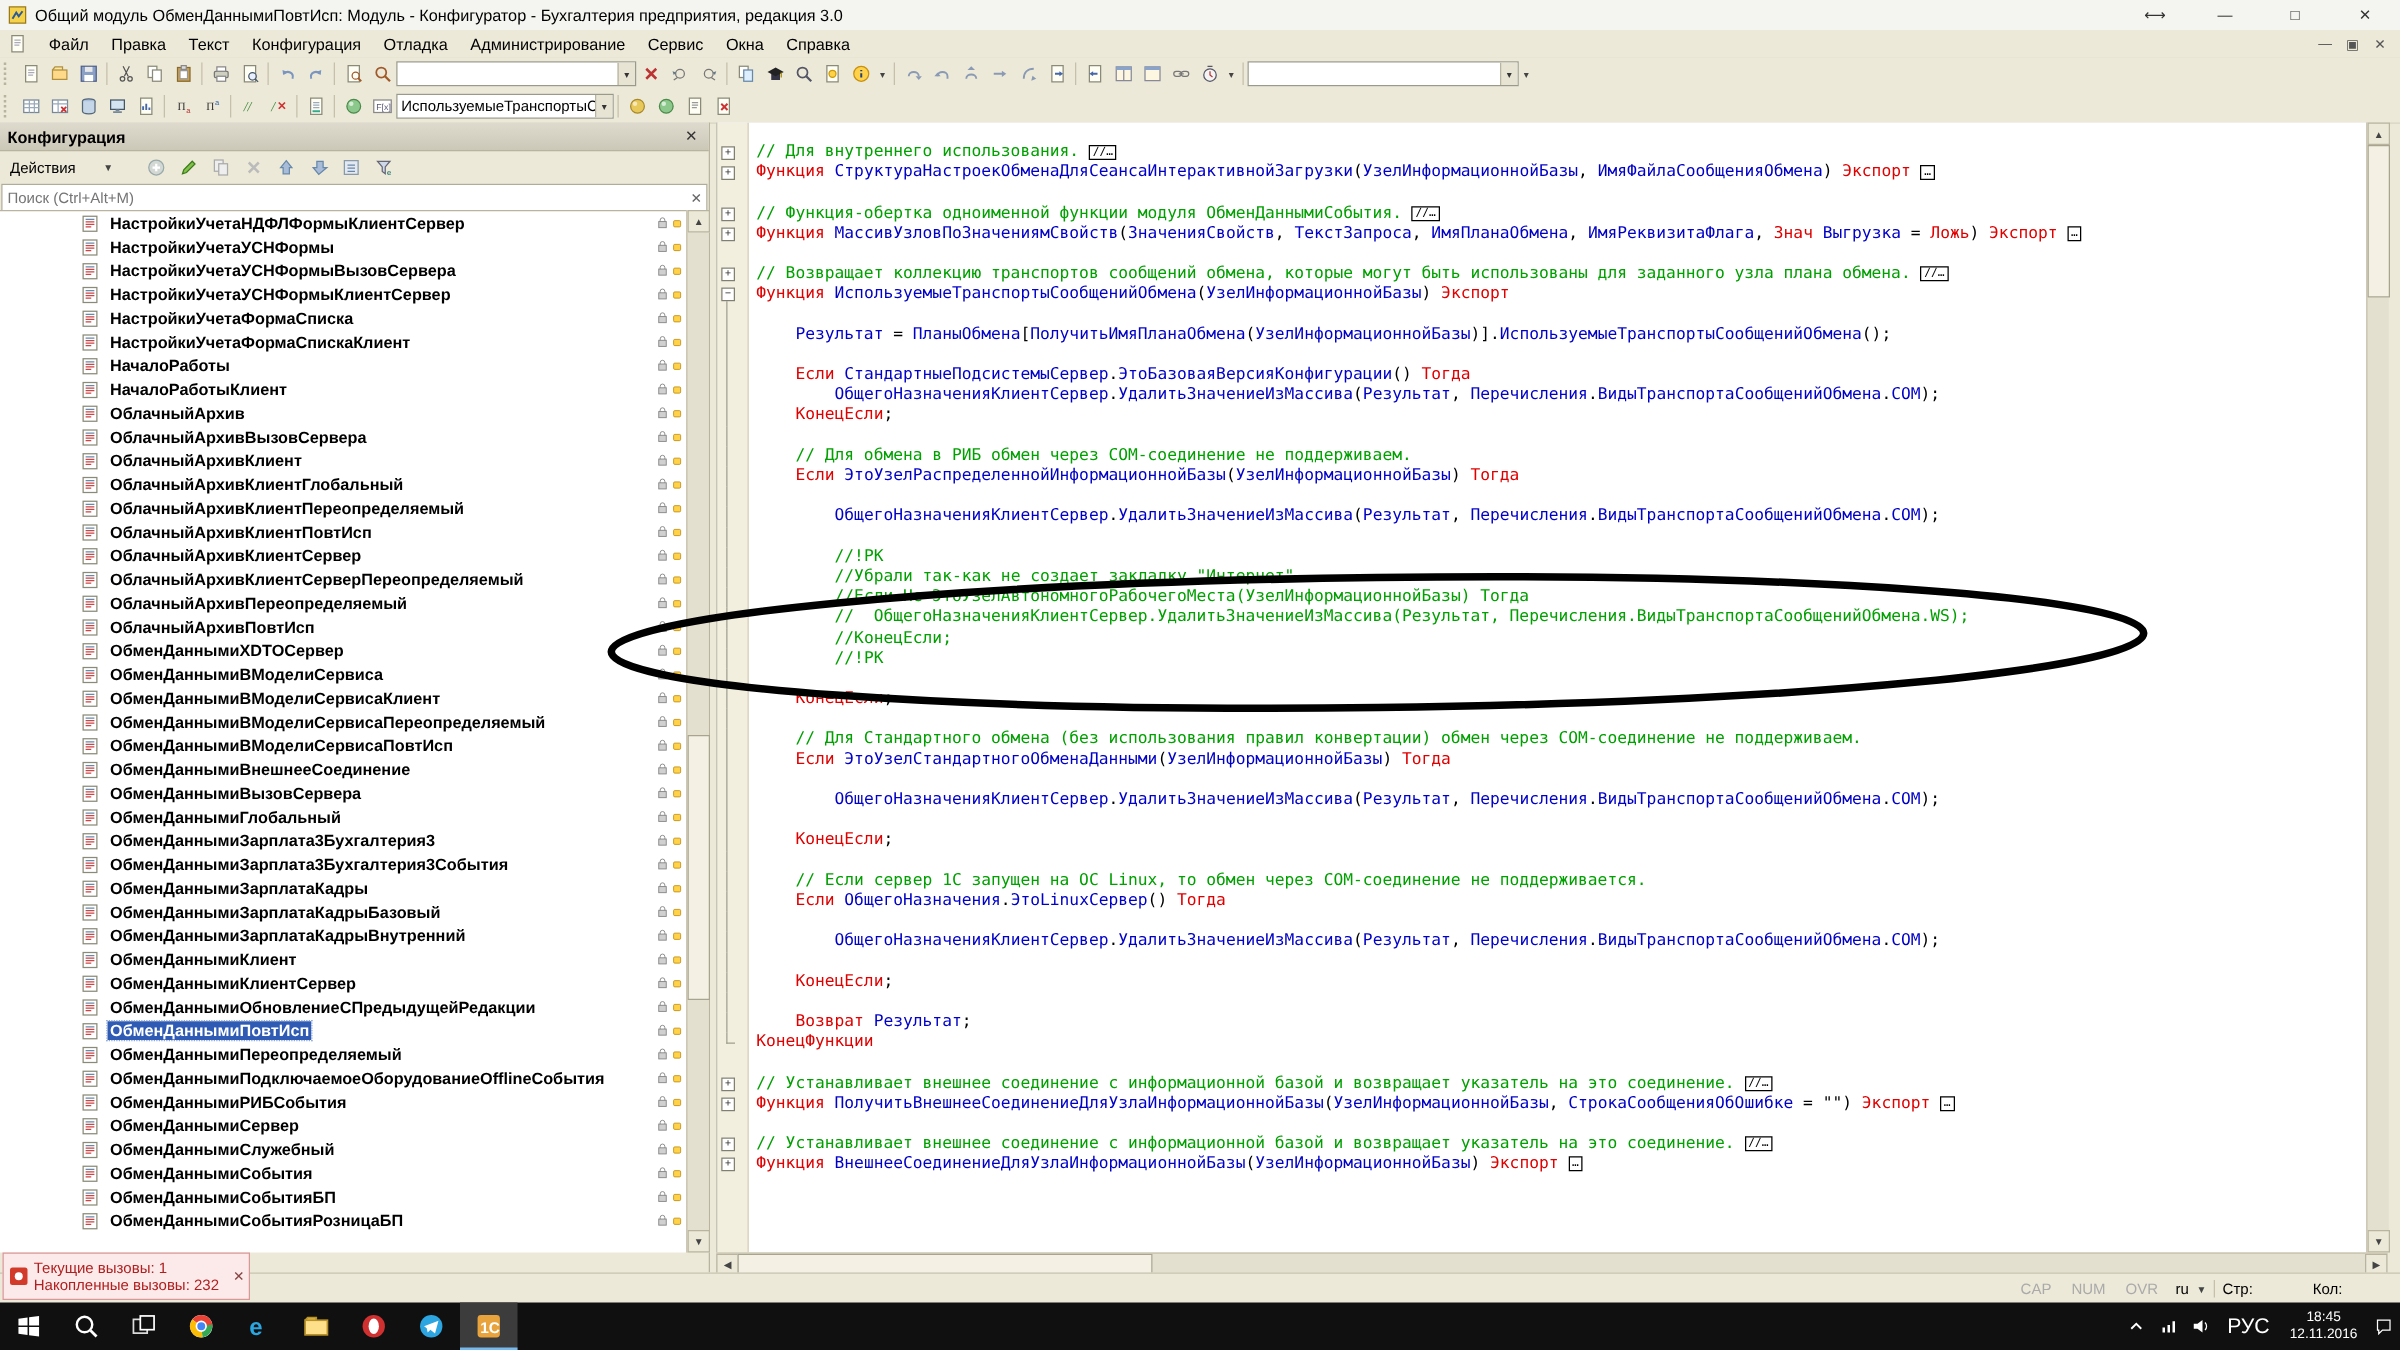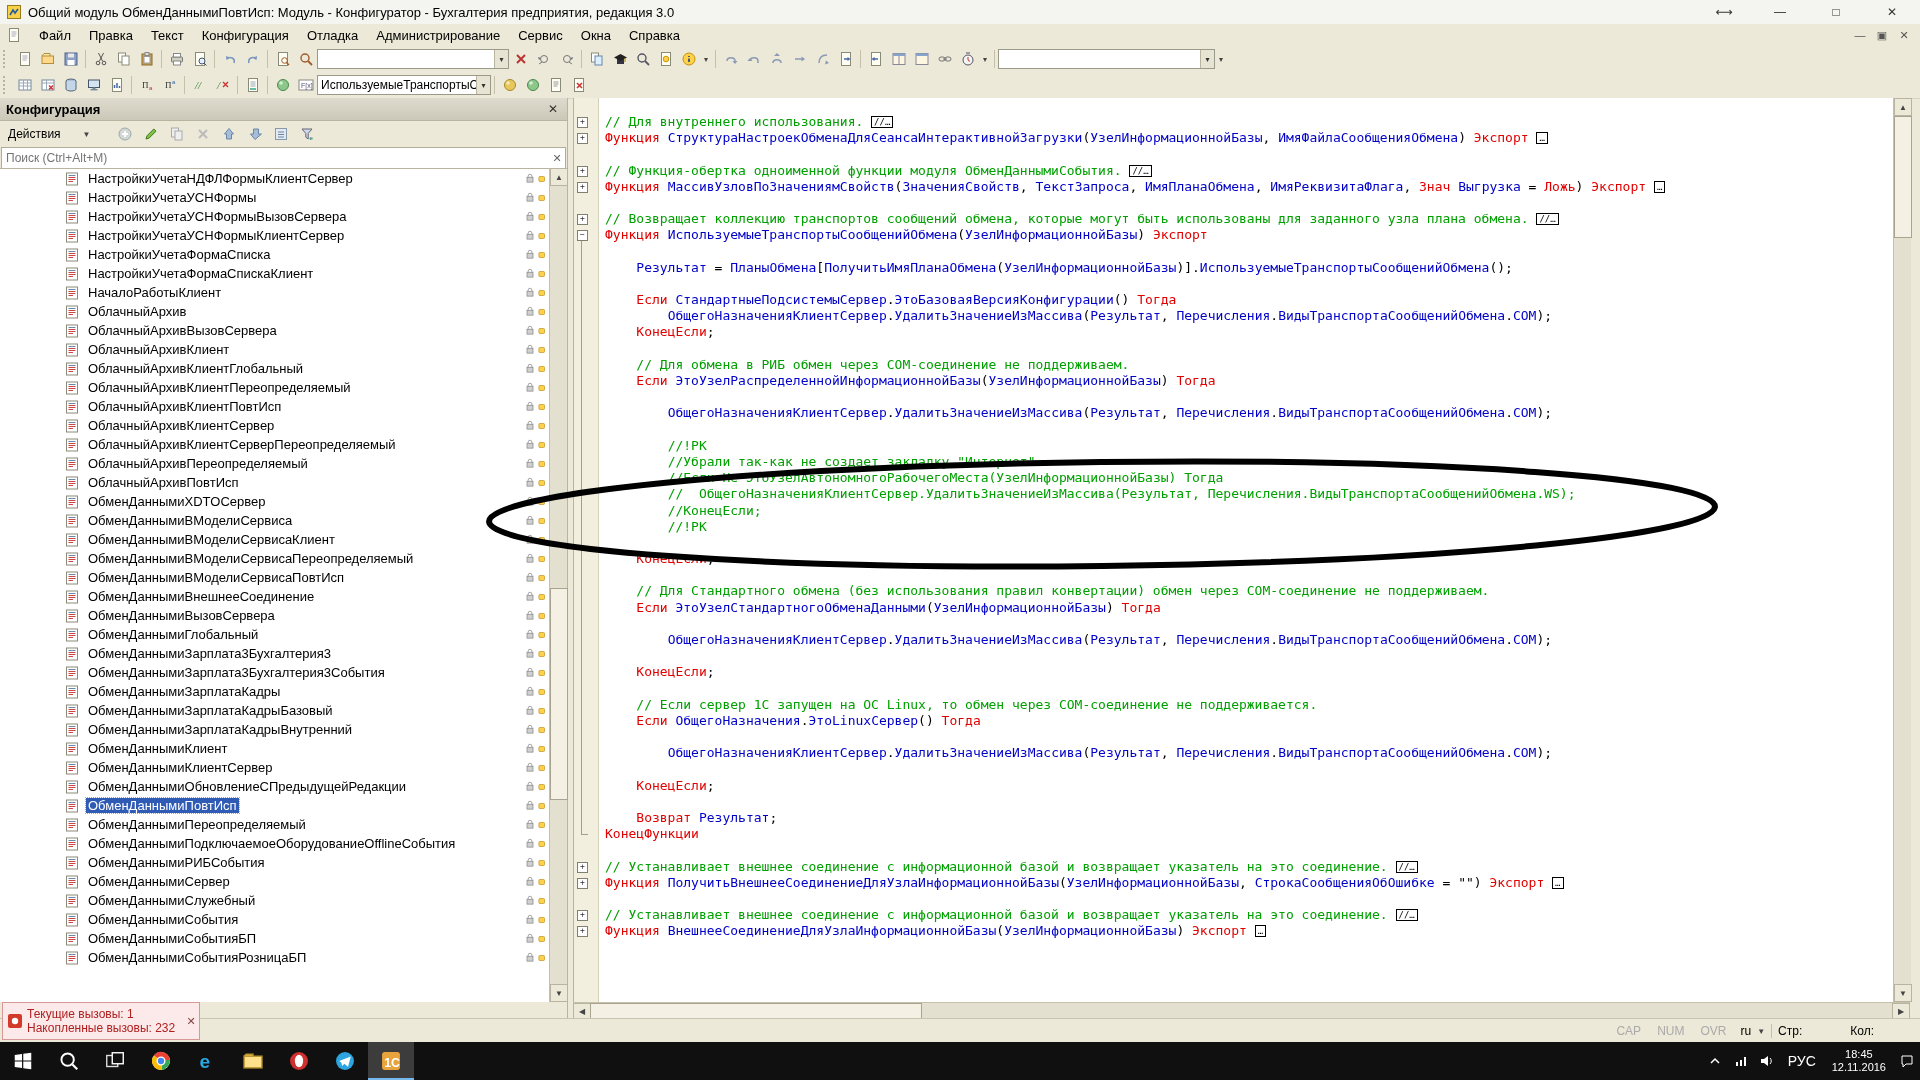--- a/index.html
+++ b/index.html
@@ -43,21 +43,21 @@
   .actrow .albl{padding:0 2px 0 4px;}
   .actrow .add{font-size:8px;color:#444;margin-right:4px;}
   .searchrow{height:20px;margin:0 1px;background:#fff;border:1px solid #b0ac98;display:flex;align-items:center;gap:36px;}
   .searchrow input{flex:1;border:0;outline:0;font:12px "Liberation Sans",sans-serif;color:#999;
     padding:0 4px;background:transparent;}
   .searchrow .sx{width:16px;color:#666;font-size:11px;text-align:center;}
   .tree{position:absolute;left:0;top:70px;width:549px;bottom:16px;background:#fff;
     border-top:1px solid #b8b4a0;overflow:hidden;}
   .trow{position:relative;height:19px;display:flex;align-items:center;padding-left:64px;font-size:13px;white-space:nowrap;}
   .trow .ticn{margin-right:6px;flex:0 0 auto;}
-  .trow .tlabel{padding:0 2px;}
+  .trow .tlabel{padding:0 2px;font-weight:bold;}
   .trow.sel .tlabel{background:#2f5bb5;color:#fff;outline:1px dotted #90a8d8;}
   .trow .rlock{position:absolute;left:524px;top:3px;}
   .trow .rtag{position:absolute;left:537px;top:5px;}
   .vscroll{position:absolute;top:70px;right:0;width:17px;bottom:16px;background:#e4e0d0;
     border-left:1px solid #c4c0aa;}
   .vscroll .arr{position:absolute;left:0;width:16px;height:16px;background:#ece9d8;
     border:1px solid #b8b4a0;font-size:8px;color:#444;display:flex;align-items:center;justify-content:center;}
   .vscroll .thumb{position:absolute;left:0;width:16px;background:#f4f1e4;border:1px solid #a8a490;}
   
   .editor{position:absolute;left:573px;top:98px;width:1320px;height:904px;background:#fff;
@@ -96,21 +96,21 @@
   .sbb{padding:0 6px;color:#000;}
   .sbsep{width:1px;height:14px;background:#c4c0aa;}
   .sbdd{font-size:8px;color:#444;padding-right:6px;}
   
   .taskbar{position:absolute;left:0;top:1042px;width:100%;height:38px;background:#101010;
     display:flex;align-items:center;z-index:50;}
   .tkbtn{width:46px;height:38px;display:flex;align-items:center;justify-content:center;flex:0 0 auto;}
   .tkbtn.active{background:#3c3c3c;box-shadow:inset 0 -2px 0 #76b9ed;}
   .tray{margin-left:auto;display:flex;align-items:center;height:100%;}
   .trayit{width:26px;height:38px;display:flex;align-items:center;justify-content:center;}
-  .traylang{color:#fff;font-size:14px;padding:0 8px;}
+  .traylang{color:#fff;font-size:17px;padding:0 8px;}
   .trayclock{color:#fff;font-size:11px;text-align:center;line-height:13px;padding:0 8px;}
   svg{display:block;}
 </style>
 </head>
 <body>
 
 <div id="app">
 
   <div class="titlebar">
     <span class="appico">
@@ -763,20 +763,41 @@
         </div>
         <div class="trow">
           <span class="ticn">
             <svg width="16" height="16" viewBox="0 0 16 16" fill="none" stroke-width="1">
               <rect x="2.5" y="2" width="11" height="12" fill="#fff" stroke="#8a8a78"></rect>
               <path d="M4.5 4.5h7" stroke="#68a"></path>
               <path d="M4.5 6.5h7M4.5 8.5h7M4.5 10.5h4.5" stroke="#c44"></path>
             </svg>
           </span>
           <span class="tlabel">НастройкиУчетаФормаСпискаКлиент</span>
+          <span class="rlock">
+            <svg width="12" height="12" viewBox="0 0 16 16" fill="none" stroke-width="1">
+              <rect x="4" y="7" width="8" height="6.5" fill="#d0d0d0" stroke="#888"></rect>
+              <path d="M5.5 7V5.5a2.5 2.5 0 015 0V7" stroke="#888"></path>
+            </svg>
+          </span>
+          <span class="rtag">
+            <svg width="10" height="10" viewBox="0 0 16 16" fill="none" stroke-width="1">
+              <rect x="3" y="4" width="9" height="8" rx="1.5" fill="#ffd24a" stroke="#b8860b"></rect>
+            </svg>
+          </span>
+        </div>
+        <div class="trow">
+          <span class="ticn">
+            <svg width="16" height="16" viewBox="0 0 16 16" fill="none" stroke-width="1">
+              <rect x="2.5" y="2" width="11" height="12" fill="#fff" stroke="#8a8a78"></rect>
+              <path d="M4.5 4.5h7" stroke="#68a"></path>
+              <path d="M4.5 6.5h7M4.5 8.5h7M4.5 10.5h4.5" stroke="#c44"></path>
+            </svg>
+          </span>
+          <span class="tlabel">НачалоРаботы</span>
           <span class="rlock">
             <svg width="12" height="12" viewBox="0 0 16 16" fill="none" stroke-width="1">
               <rect x="4" y="7" width="8" height="6.5" fill="#d0d0d0" stroke="#888"></rect>
               <path d="M5.5 7V5.5a2.5 2.5 0 015 0V7" stroke="#888"></path>
             </svg>
           </span>
           <span class="rtag">
             <svg width="10" height="10" viewBox="0 0 16 16" fill="none" stroke-width="1">
               <rect x="3" y="4" width="9" height="8" rx="1.5" fill="#ffd24a" stroke="#b8860b"></rect>
             </svg>

